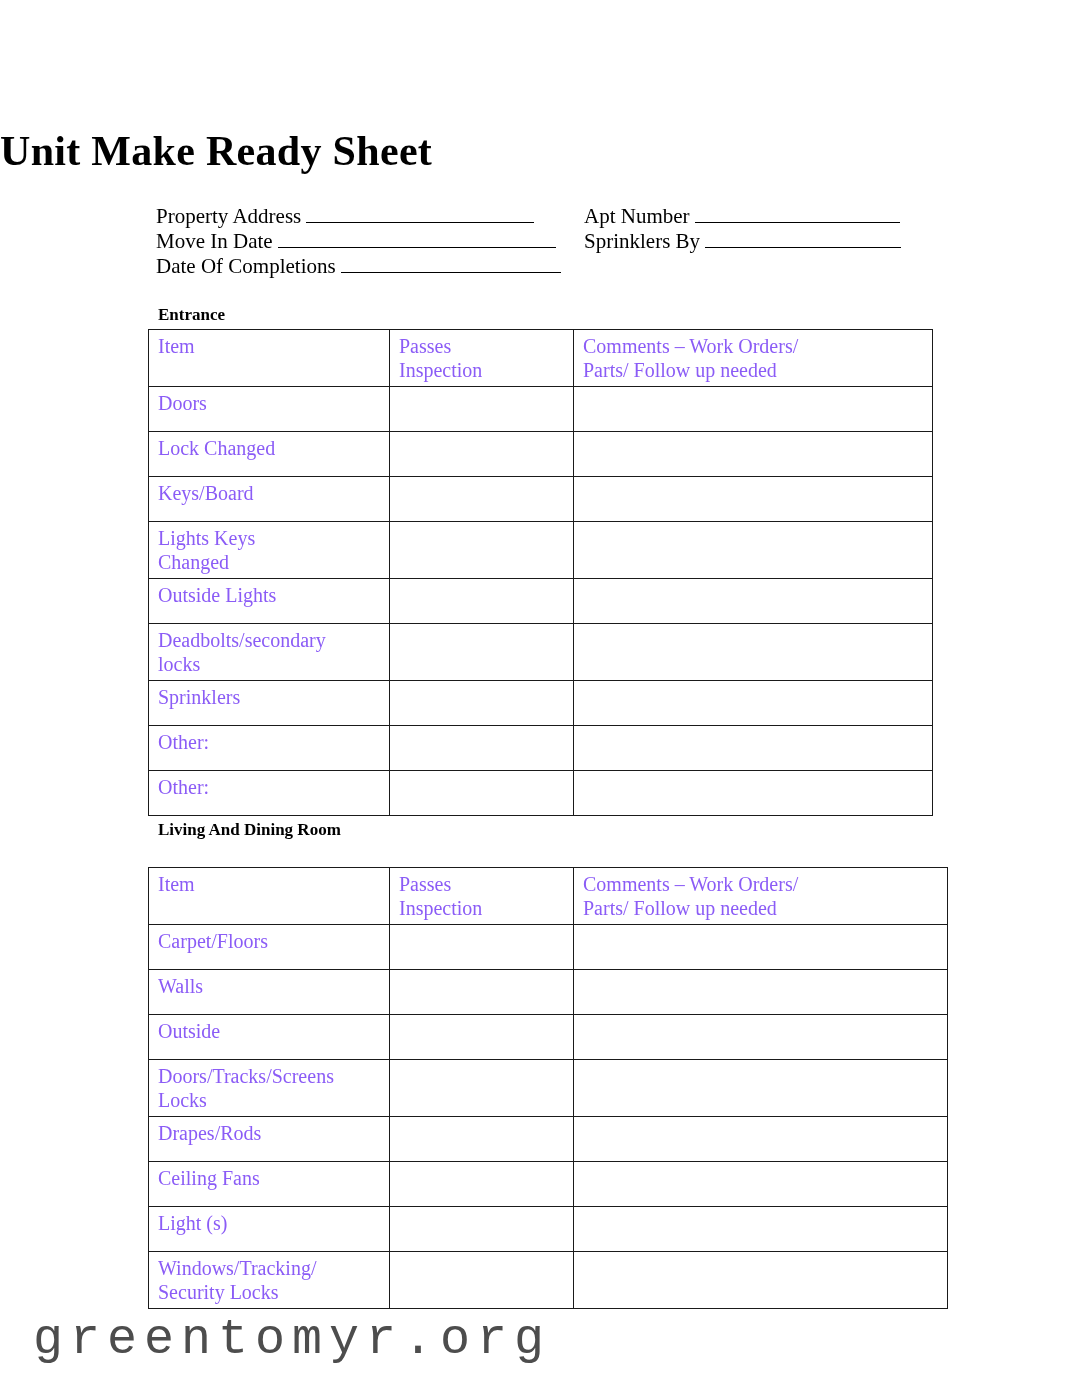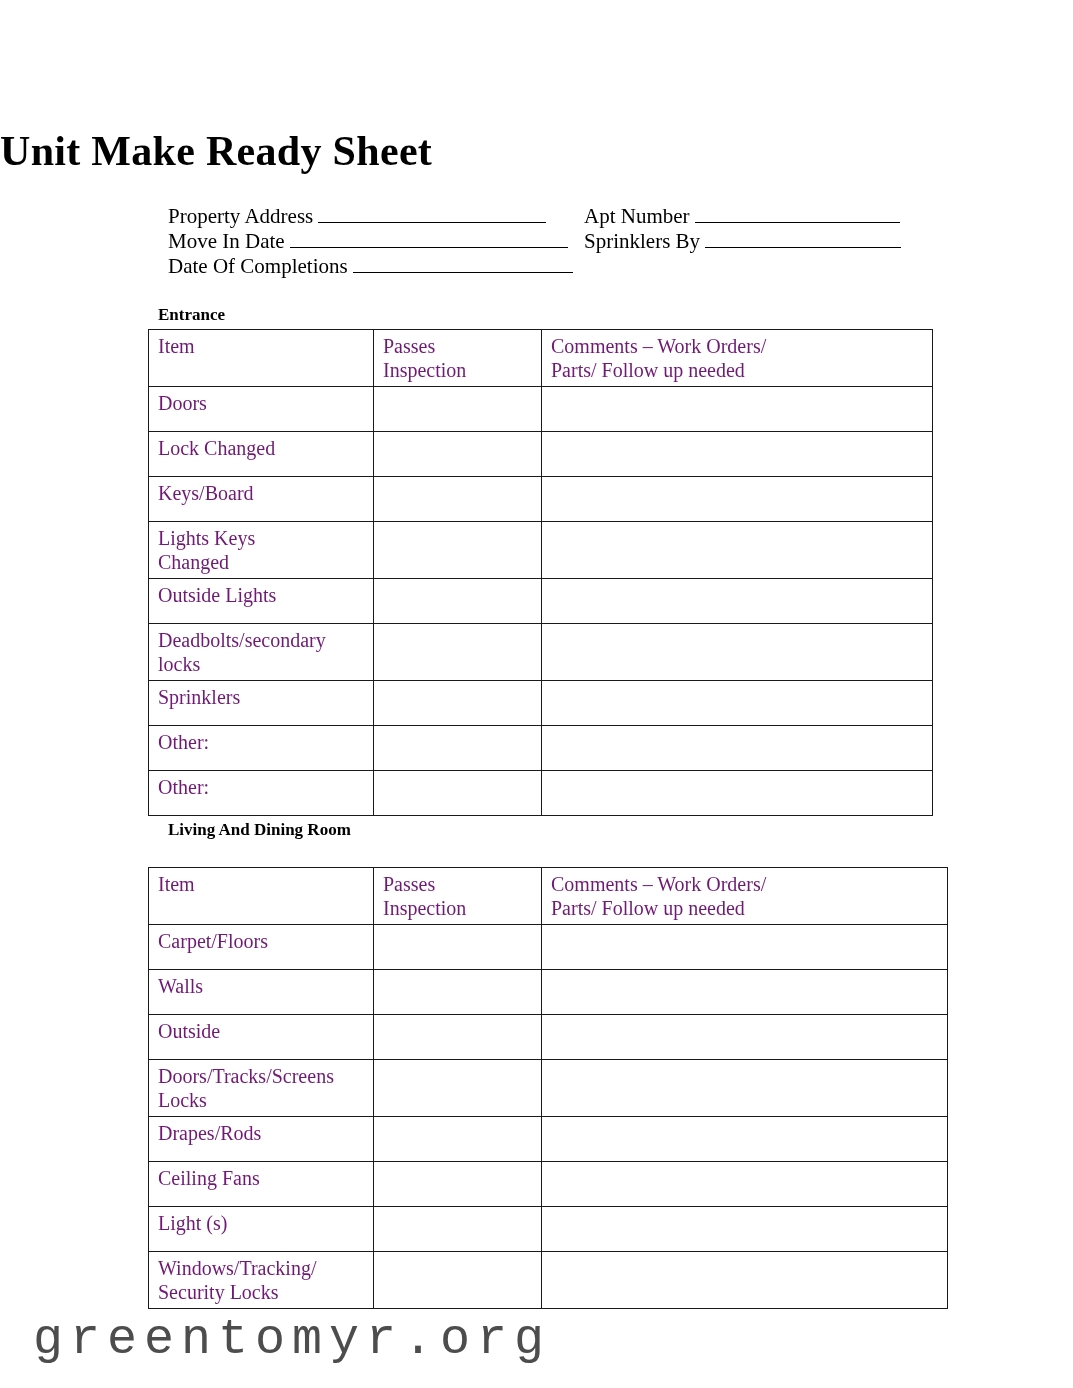--- a/index.html
+++ b/index.html
@@ -59,40 +59,40 @@
     display: inline-block;
     vertical-align: baseline;
   }
   .fld-rule {
     display: inline-block;
     vertical-align: baseline;
     border-bottom: 1.4px solid #000;
     height: 19px;
     margin-left: 5px;
   }
-  .c1 { left: 12px; }
+  .c1 { left: 0px; }
   .c2 { left: 421px; margin-left: 7px; }
 
   
   .rule-prop { width: 228px; }
   .rule-move { width: 278px; }
   .rule-date { width: 220px; }
   .rule-apt  { width: 205px; }
   .rule-insp { width: 196px; }
 
   
   .section-heading {
     position: absolute;
     font-size: 17px;
     font-weight: bold;
     line-height: 26px;
     white-space: nowrap;
   }
   #heading-entrance { left: 158px; top: 302px; }
-  #heading-living   { left: 158px; top: 817px; margin-left: 10px; }
+  #heading-living   { left: 158px; top: 817px; }
 
   
   table.sheet {
     position: absolute;
     border-collapse: collapse;
     table-layout: fixed;
     font-size: 20px;
     background: #fff;
   }
   #table-entrance {
@@ -101,24 +101,24 @@
     width: 785px;
   }
   #table-living {
     left: 148px;
     top: 867px;
     width: 800px;
   }
   table.sheet td {
     border: 1.3px solid #1a1a1a;
     vertical-align: top;
-    padding: 4px 0 4px 9px;
+    padding: 4px 16px 4px 9px;
     line-height: 24px;
     font-size: 20px;
-    color: #701a75;
+    color: #8b5cf6;
   }
   table.sheet tr.header-row td {
     height: 40px;
   }
   table.sheet tr.body-row td {
     height: 36px;
   }
   table.sheet tr.body-row.two-line td {
     height: 40px;
   }

